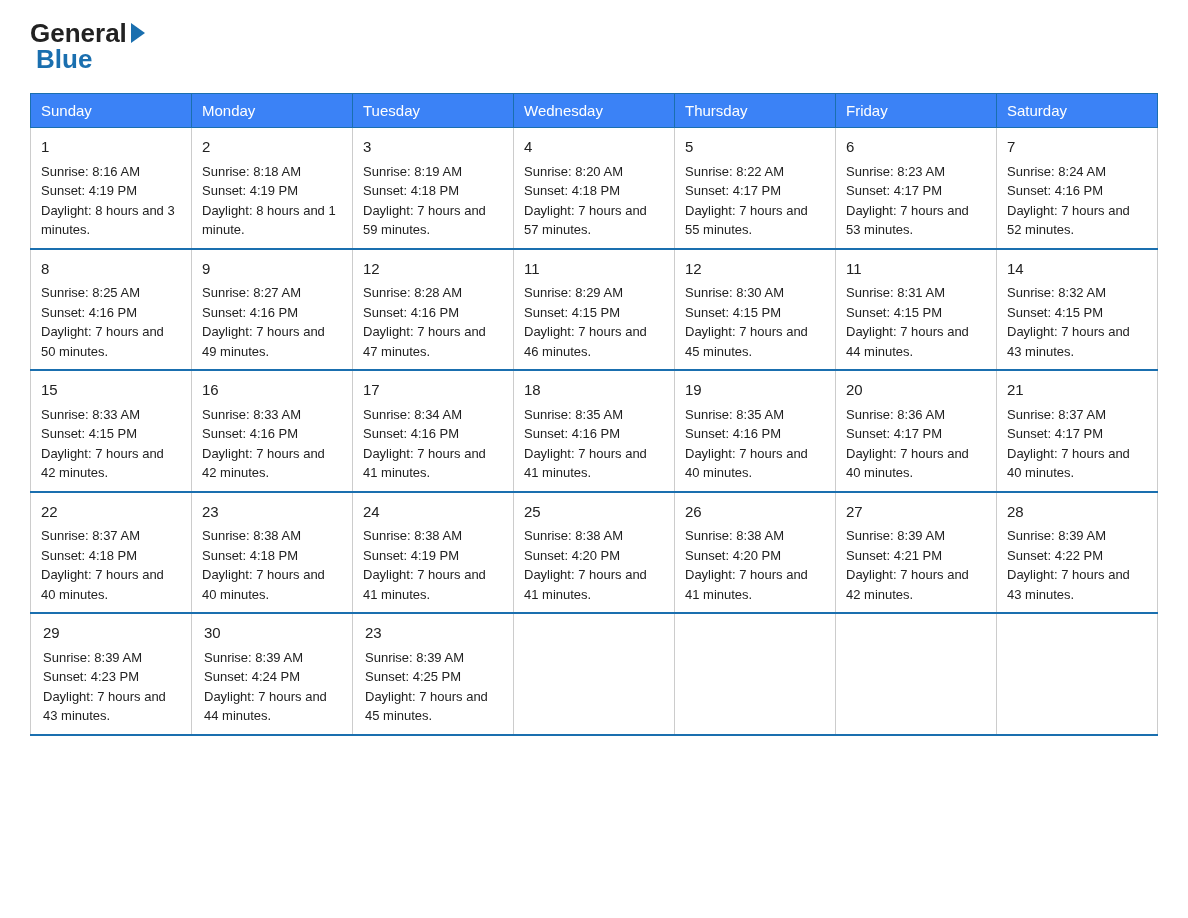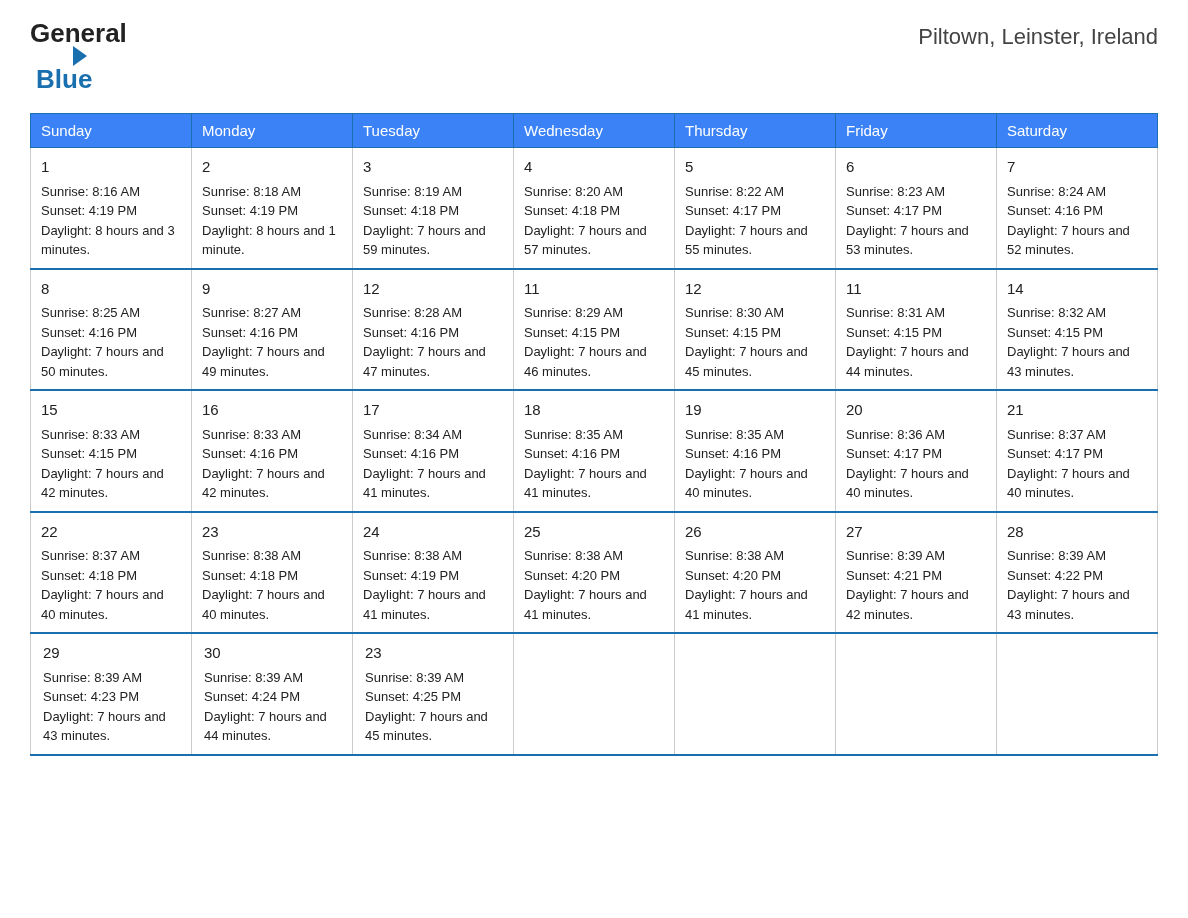--- a/index.html
+++ b/index.html
@@ -22,21 +22,20 @@
       flex-direction: column;
       align-items: flex-start;
     }
     .logo-top {
       display: flex;
       align-items: center;
       font-size: 26px;
       font-weight: bold;
       color: #222;
       line-height: 1;
-      flex-direction: column;
     }
     .logo-arrow {
       display: inline-block;
       width: 0;
       height: 0;
       border-left: 14px solid #1a6faf;
       border-top: 10px solid transparent;
       border-bottom: 10px solid transparent;
       margin-left: 4px;
     }
@@ -105,21 +104,20 @@
 
 <div class="header">
   <div class="logo">
     <div class="logo-top">
       <span>General</span>
       <span class="logo-arrow"></span>
     </div>
     <span class="logo-blue">Blue</span>
   </div>
   <div class="title-block">
-    <div class="location">Piltown, Leinster, Ireland</div>
   </div>
 </div>
 
 <table>
   <thead>
     <tr>
     <th>Sunday</th>
         <th>Monday</th>
         <th>Tuesday</th>
         <th>Wednesday</th>

